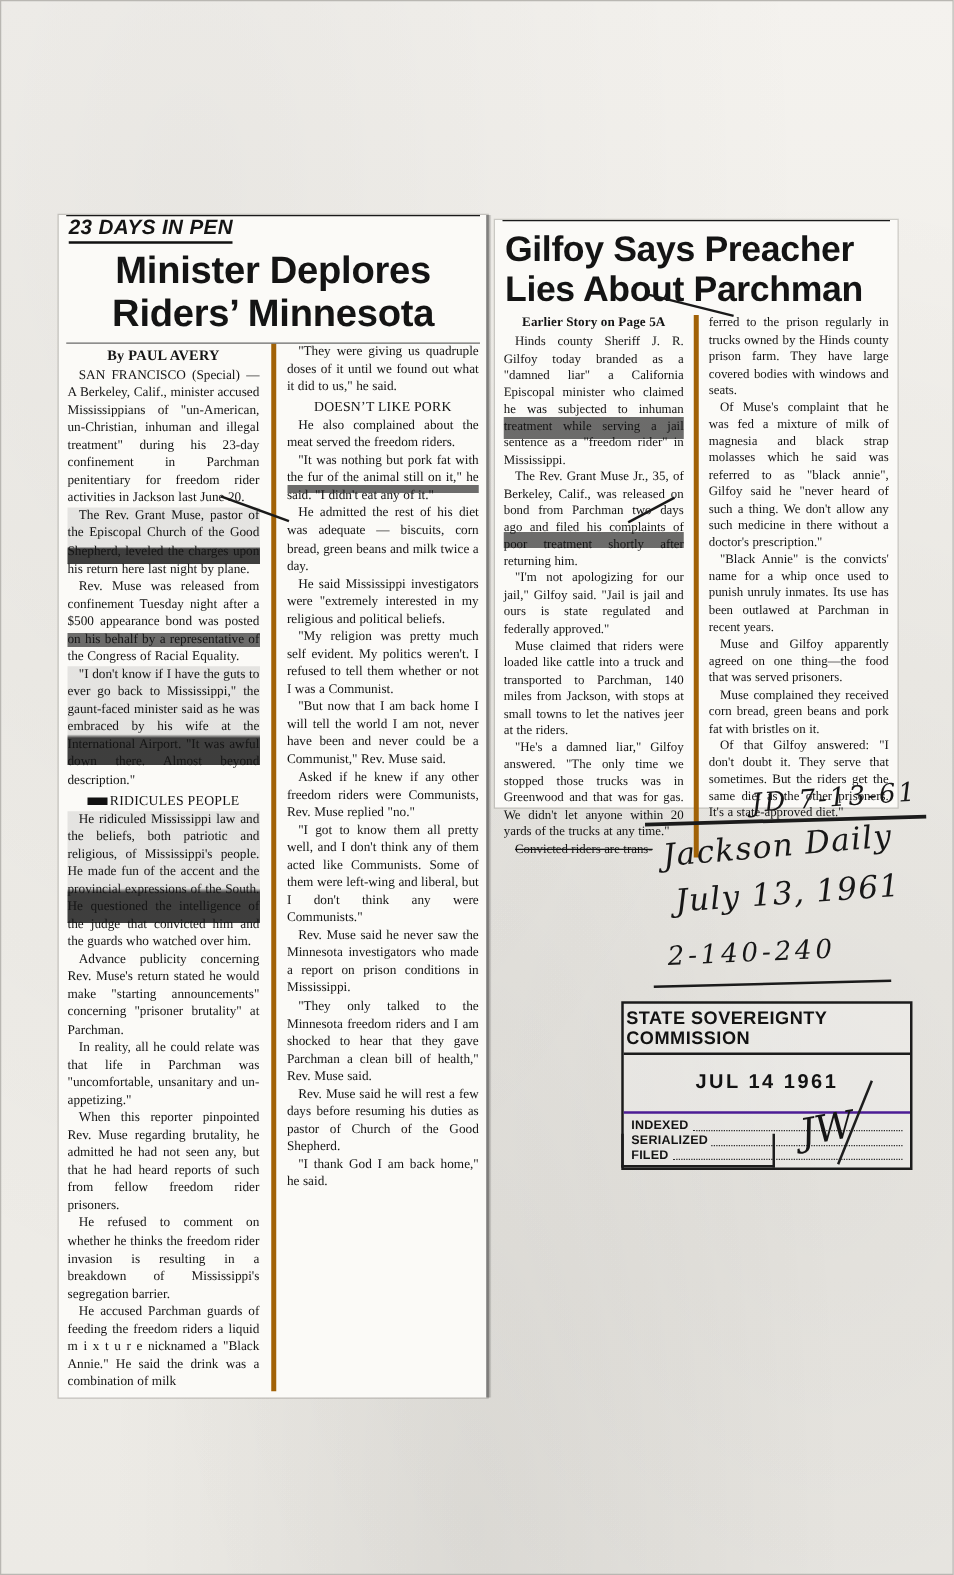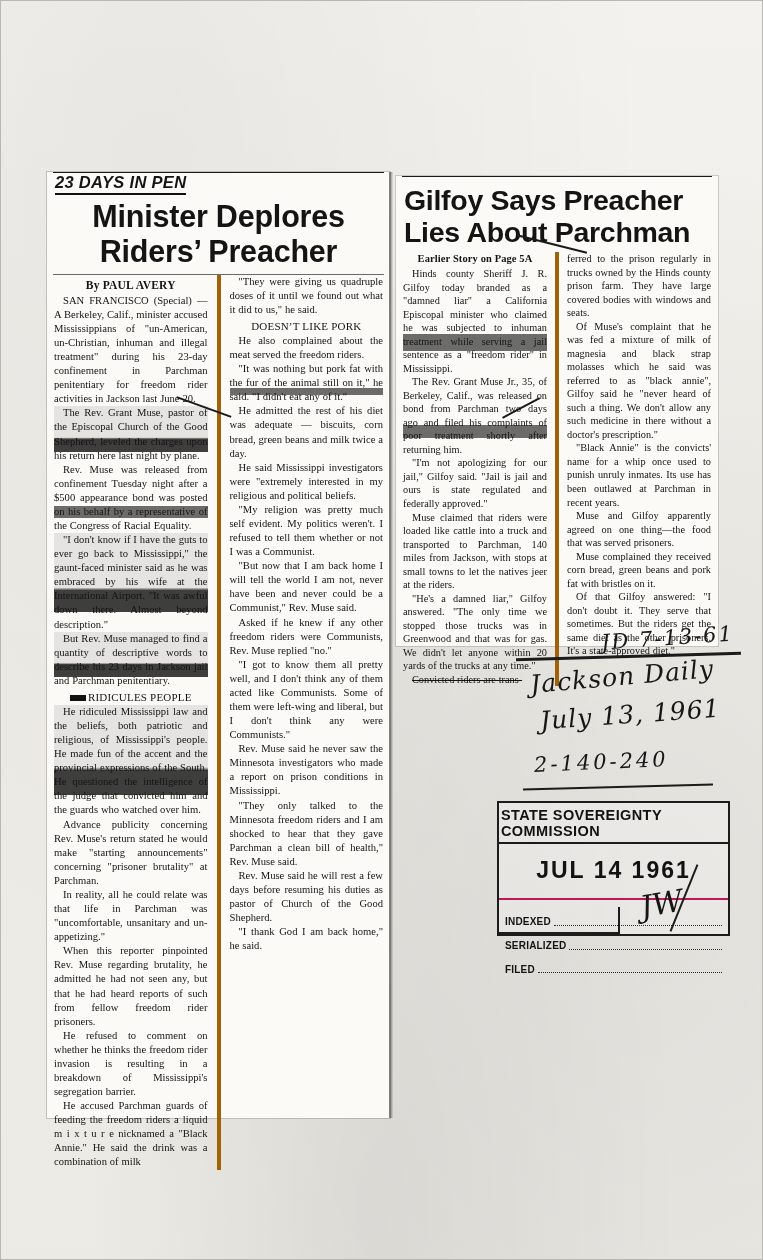--- a/index.html
+++ b/index.html
@@ -238,40 +238,39 @@
     letter-spacing: .4px;
     text-align: left;
     padding: 4px 2px 0 2px;
     color: #121212;
     border-bottom: 2px solid #1c1c1c;
     padding-bottom: 3px;
   }
   .stamp-date {
     font-family: "Liberation Sans", sans-serif;
     font-weight: bold;
-    font-size: 23px;
+    font-size: 16px;
     letter-spacing: 2px;
     text-align: center;
     padding: 13px 0 14px 0;
     color: #121212;
-    border-bottom: 2px solid #be185d;
+    border-bottom: 2px solid #4c1d95;
   }
   .stamp-fields {
     padding: 4px 6px 0 6px;
   }
   .stamp-row {
     display: flex;
     align-items: flex-end;
     font-family: "Liberation Sans", sans-serif;
     font-size: 10px;
     font-weight: bold;
     letter-spacing: .2px;
     color: #131313;
     line-height: 1.18;
-    margin-top: 12px;
   }
   .stamp-row .dots {
     flex: 1;
     margin-left: 3px;
     border-bottom: 1.5px dotted #2b2b2b;
     transform: translateY(-2px);
   }
   #stamp-initials {
     position: absolute;
     left: 640px;
@@ -312,33 +311,32 @@
 
   <div class="clipping" id="clip-left">
     <div class="rule-top"></div>
 
     <div class="kicker-wrap">
       <span class="kicker">23 DAYS IN PEN</span>
     </div>
 
     <div class="headline-main">
       <div>Minister Deplores</div>
-      <div>Riders’ Preacher</div>
+      <div>Riders’ Minnesota</div>
     </div>
     <div class="rule-thin"></div>
 
     <div class="cols">
 
       <div class="col">
         <div class="byline">By PAUL AVERY</div>
         <p class="body">SAN FRANCISCO (Special) — A Berkeley, Calif., minister accused Mississippians of "un-American, un-Christian, inhuman and illegal treatment" during his 23-day confinement in Parchman penitentiary for freedom rider activities in Jackson last June 20.</p>
         <p class="body mark-heavy">The Rev. Grant Muse, pastor of the Episcopal Church of the Good Shepherd, leveled the charges upon his return here last night by plane.</p>
         <p class="body mark">Rev. Muse was released from confinement Tuesday night after a $500 appearance bond was posted on his behalf by a representative of the Congress of Racial Equality.</p>
         <p class="body mark-heavy">"I don't know if I have the guts to ever go back to Mississippi," the gaunt-faced minister said as he was embraced by his wife at the International Airport. "It was awful down there. Almost beyond description."</p>
-        <p class="body mark-heavy">But Rev. Muse managed to find a quantity of descriptive words to describe his 23 days in Jackson jail and Parchman penitentiary.</p>
         <div class="subhead"><span class="bar"></span><span>RIDICULES PEOPLE</span></div>
         <p class="body mark-heavy">He ridiculed Mississippi law and the beliefs, both patriotic and religious, of Mississippi's people. He made fun of the accent and the provincial expressions of the South. He questioned the intelligence of the judge that convicted him and the guards who watched over him.</p>
         <p class="body">Advance publicity concerning Rev. Muse's return stated he would make "starting announcements" concerning "prisoner brutality" at Parchman.</p>
         <p class="body">In reality, all he could relate was that life in Parchman was "uncomfortable, unsanitary and un-appetizing."</p>
         <p class="body">When this reporter pinpointed Rev. Muse regarding brutality, he admitted he had not seen any, but that he had heard reports of such from fellow freedom rider prisoners.</p>
         <p class="body">He refused to comment on whether he thinks the freedom rider invasion is resulting in a breakdown of Mississippi's segregation barrier.</p>
         <p class="body">He accused Parchman guards of feeding the freedom riders a liquid m i x t u r e nicknamed a "Black Annie." He said the drink was a combination of milk</p>
       </div>
 
       <div class="col">

